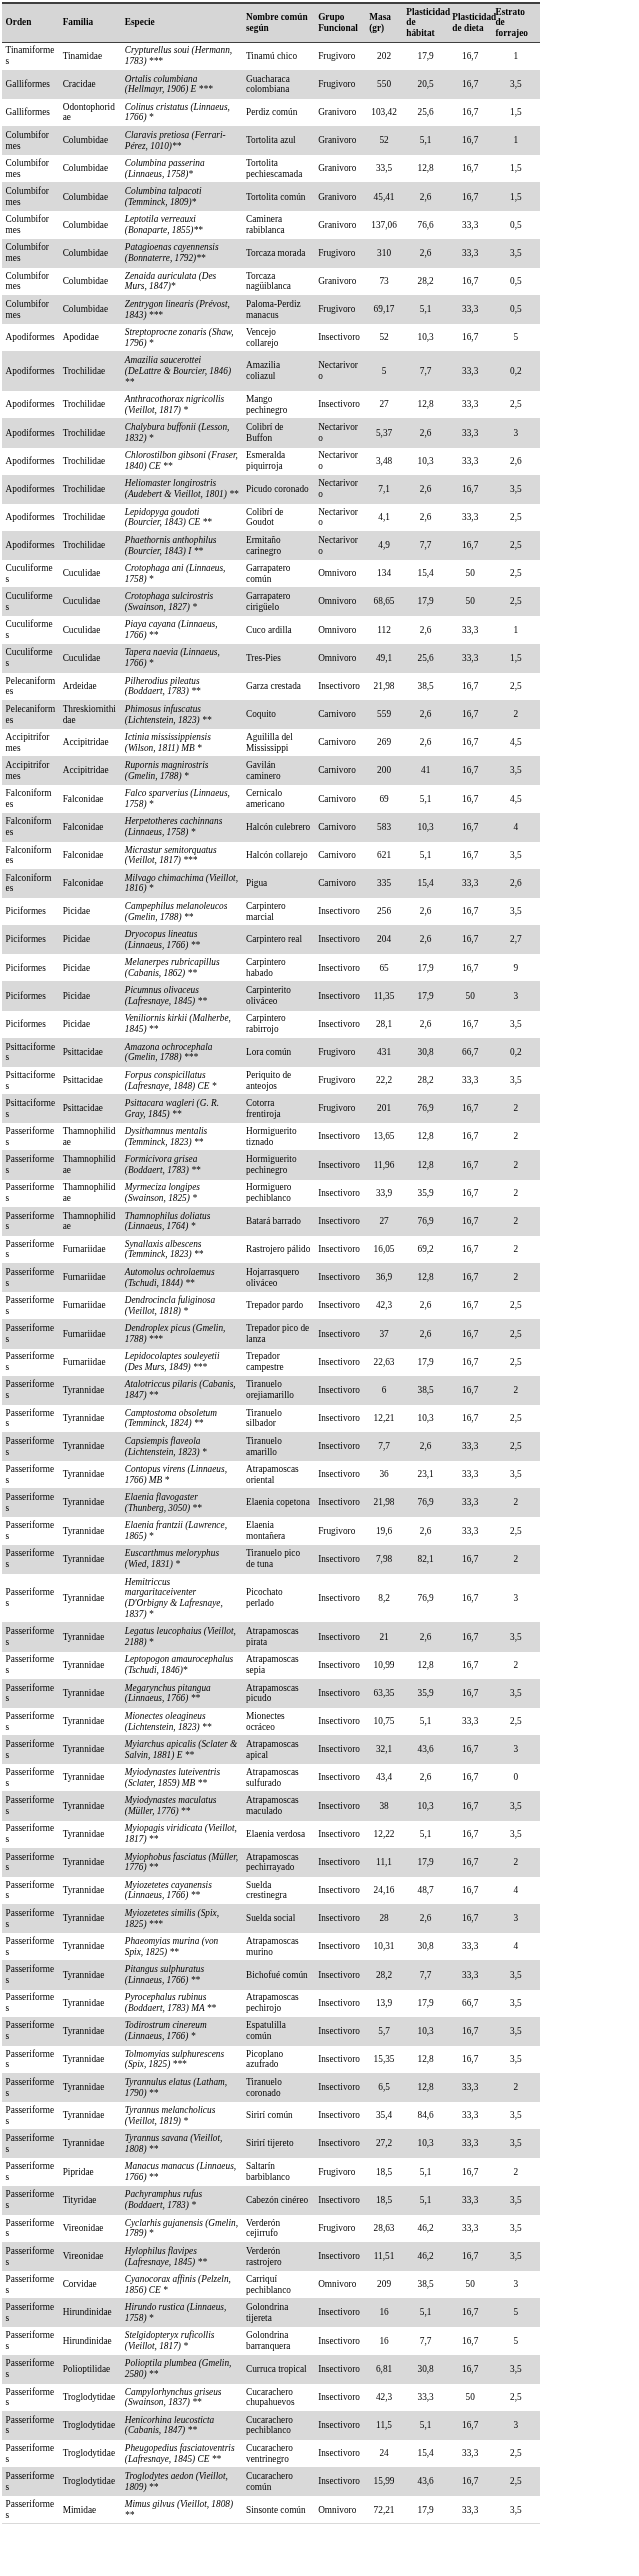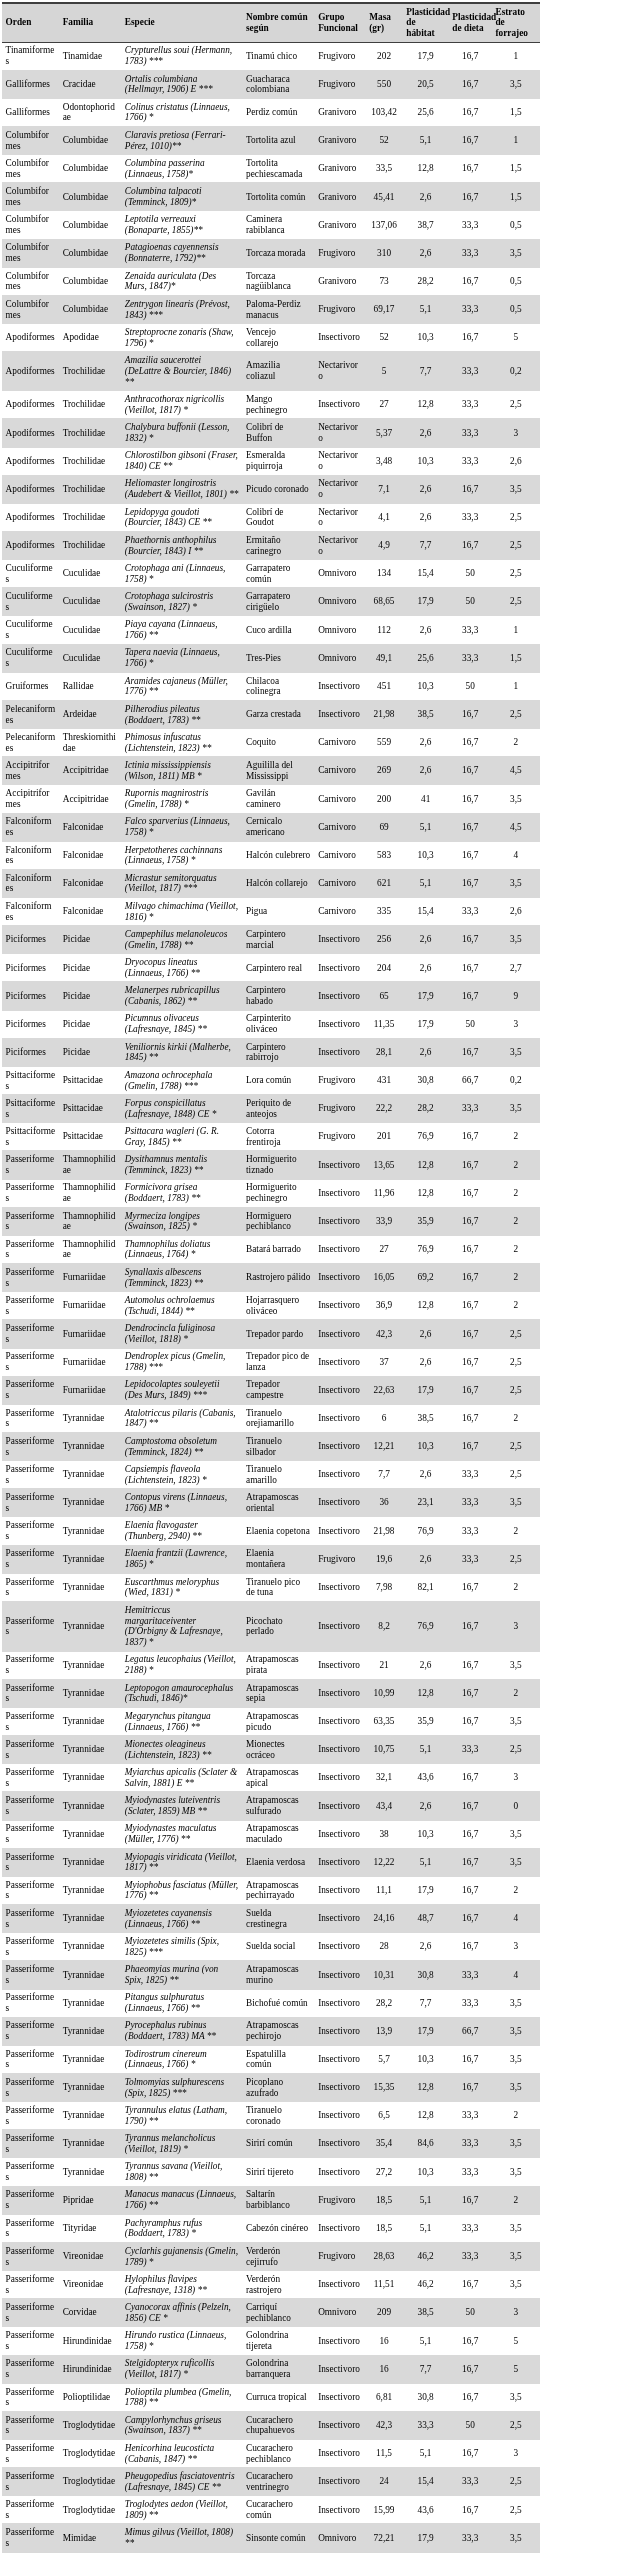--- a/index.html
+++ b/index.html
@@ -116,21 +116,21 @@
           <td class="num">16,7</td>
           <td class="num">1,5</td>
         </tr>
         <tr>
           <td>Columbiformes</td>
           <td>Columbidae</td>
           <td class="sp">Leptotila verreauxi (Bonaparte, 1855)**</td>
           <td>Caminera rabiblanca</td>
           <td>Granivoro</td>
           <td class="num">137,06</td>
-          <td class="num">38,7</td>
+          <td class="num">76,6</td>
           <td class="num">33,3</td>
           <td class="num">0,5</td>
         </tr>
         <tr>
           <td>Columbiformes</td>
           <td>Columbidae</td>
           <td class="sp">Patagioenas cayennensis (Bonnaterre, 1792)**</td>
           <td>Torcaza morada</td>
           <td>Frugivoro</td>
           <td class="num">310</td>
@@ -284,31 +284,20 @@
         <tr>
           <td>Cuculiformes</td>
           <td>Cuculidae</td>
           <td class="sp">Tapera naevia (Linnaeus, 1766) *</td>
           <td>Tres-Pies</td>
           <td>Omnivoro</td>
           <td class="num">49,1</td>
           <td class="num">25,6</td>
           <td class="num">33,3</td>
           <td class="num">1,5</td>
-        </tr>
-        <tr>
-          <td>Gruiformes</td>
-          <td>Rallidae</td>
-          <td class="sp">Aramides cajaneus (Müller, 1776) **</td>
-          <td>Chilacoa colinegra</td>
-          <td>Insectivoro</td>
-          <td class="num">451</td>
-          <td class="num">10,3</td>
-          <td class="num">50</td>
-          <td class="num">1</td>
         </tr>
         <tr>
           <td>Pelecaniformes</td>
           <td>Ardeidae</td>
           <td class="sp">Pilherodius pileatus (Boddaert, 1783) **</td>
           <td>Garza crestada</td>
           <td>Insectivoro</td>
           <td class="num">21,98</td>
           <td class="num">38,5</td>
           <td class="num">16,7</td>
@@ -618,21 +607,21 @@
           <td>Atrapamoscas oriental</td>
           <td>Insectivoro</td>
           <td class="num">36</td>
           <td class="num">23,1</td>
           <td class="num">33,3</td>
           <td class="num">3,5</td>
         </tr>
         <tr>
           <td>Passeriformes</td>
           <td>Tyrannidae</td>
-          <td class="sp">Elaenia flavogaster (Thunberg, 2940) **</td>
+          <td class="sp">Elaenia flavogaster (Thunberg, 3050) **</td>
           <td>Elaenia copetona</td>
           <td>Insectivoro</td>
           <td class="num">21,98</td>
           <td class="num">76,9</td>
           <td class="num">33,3</td>
           <td class="num">2</td>
         </tr>
         <tr>
           <td>Passeriformes</td>
           <td>Tyrannidae</td>
@@ -904,21 +893,21 @@
           <td>Verderón cejirrufo</td>
           <td>Frugivoro</td>
           <td class="num">28,63</td>
           <td class="num">46,2</td>
           <td class="num">33,3</td>
           <td class="num">3,5</td>
         </tr>
         <tr>
           <td>Passeriformes</td>
           <td>Vireonidae</td>
-          <td class="sp">Hylophilus flavipes (Lafresnaye, 1318) **</td>
+          <td class="sp">Hylophilus flavipes (Lafresnaye, 1845) **</td>
           <td>Verderón rastrojero</td>
           <td>Insectivoro</td>
           <td class="num">11,51</td>
           <td class="num">46,2</td>
           <td class="num">16,7</td>
           <td class="num">3,5</td>
         </tr>
         <tr>
           <td>Passeriformes</td>
           <td>Corvidae</td>
@@ -948,21 +937,21 @@
           <td>Golondrina barranquera</td>
           <td>Insectivoro</td>
           <td class="num">16</td>
           <td class="num">7,7</td>
           <td class="num">16,7</td>
           <td class="num">5</td>
         </tr>
         <tr>
           <td>Passeriformes</td>
           <td>Polioptilidae</td>
-          <td class="sp">Polioptila plumbea (Gmelin, 1788) **</td>
+          <td class="sp">Polioptila plumbea (Gmelin, 2580) **</td>
           <td>Curruca tropical</td>
           <td>Insectivoro</td>
           <td class="num">6,81</td>
           <td class="num">30,8</td>
           <td class="num">16,7</td>
           <td class="num">3,5</td>
         </tr>
         <tr>
           <td>Passeriformes</td>
           <td>Troglodytidae</td>

